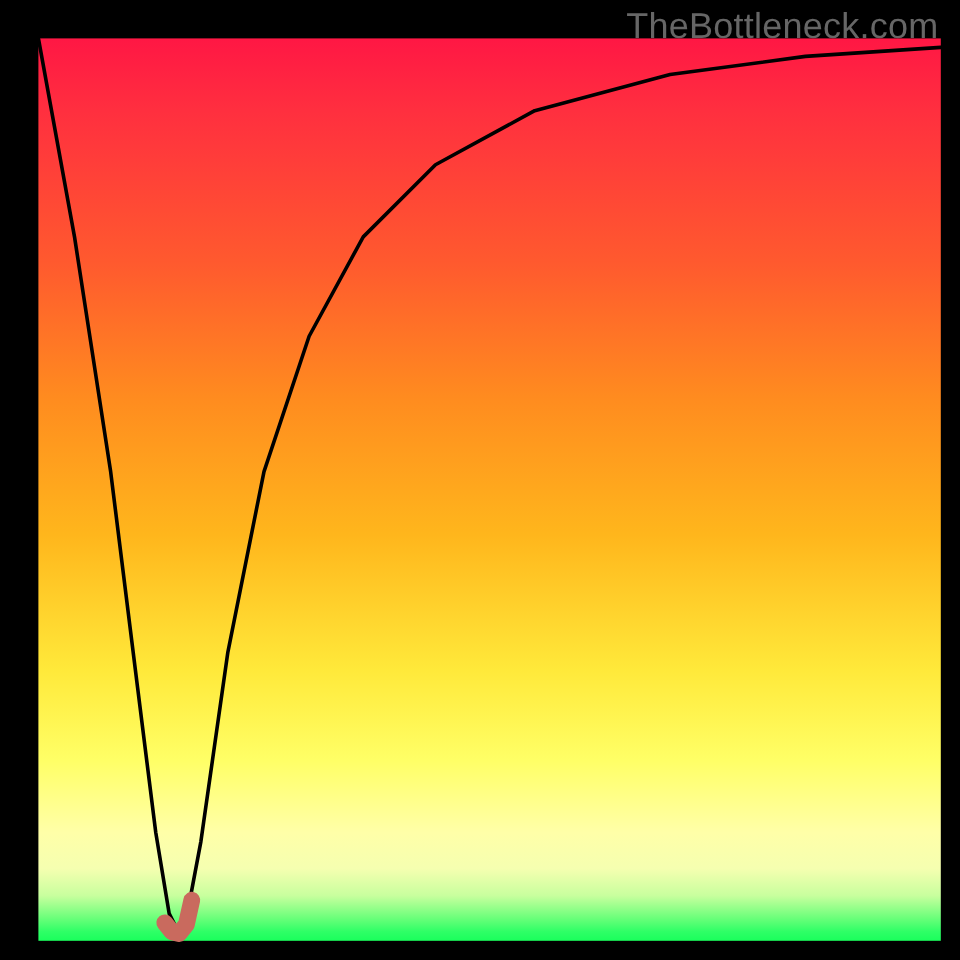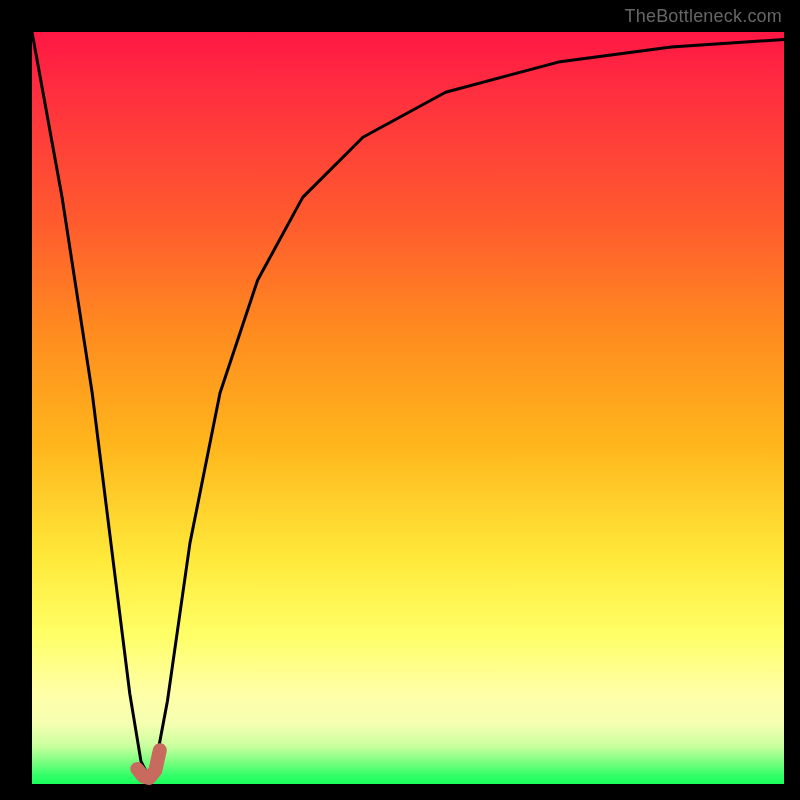--- a/index.html
+++ b/index.html
@@ -41,21 +41,21 @@
       #6aff7a 97.5%,
       #2eff66 99%,
       #1aff5c 100%
     );
   }
   .watermark {
     position: absolute;
     top: 6px;
     right: 18px;
     color: #666;
-    font-size: 18px;
+    font-size: 30px;
     font-weight: 500;
     letter-spacing: 0.2px;
     user-select: none;
   }
   svg.curve {
     position: absolute;
     left: 0;
     top: 0;
     width: 752px;
     height: 752px;

